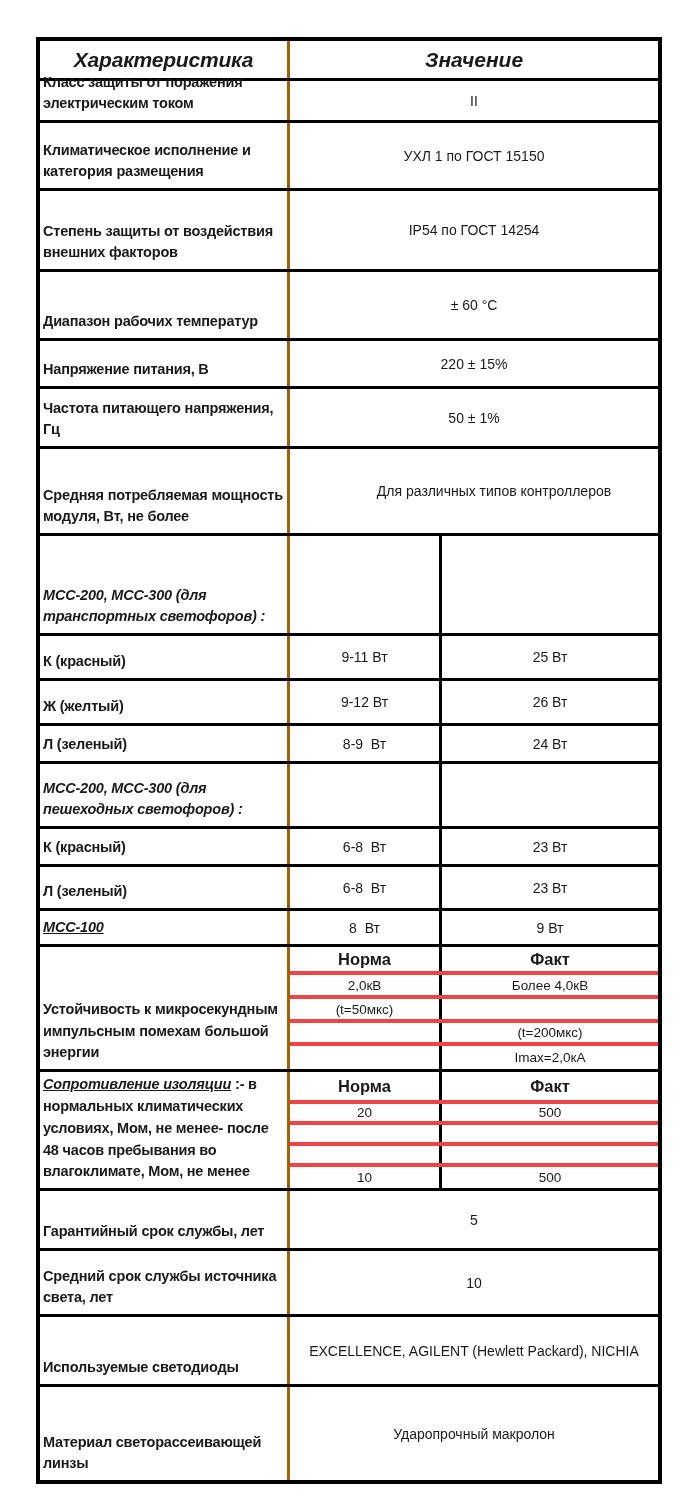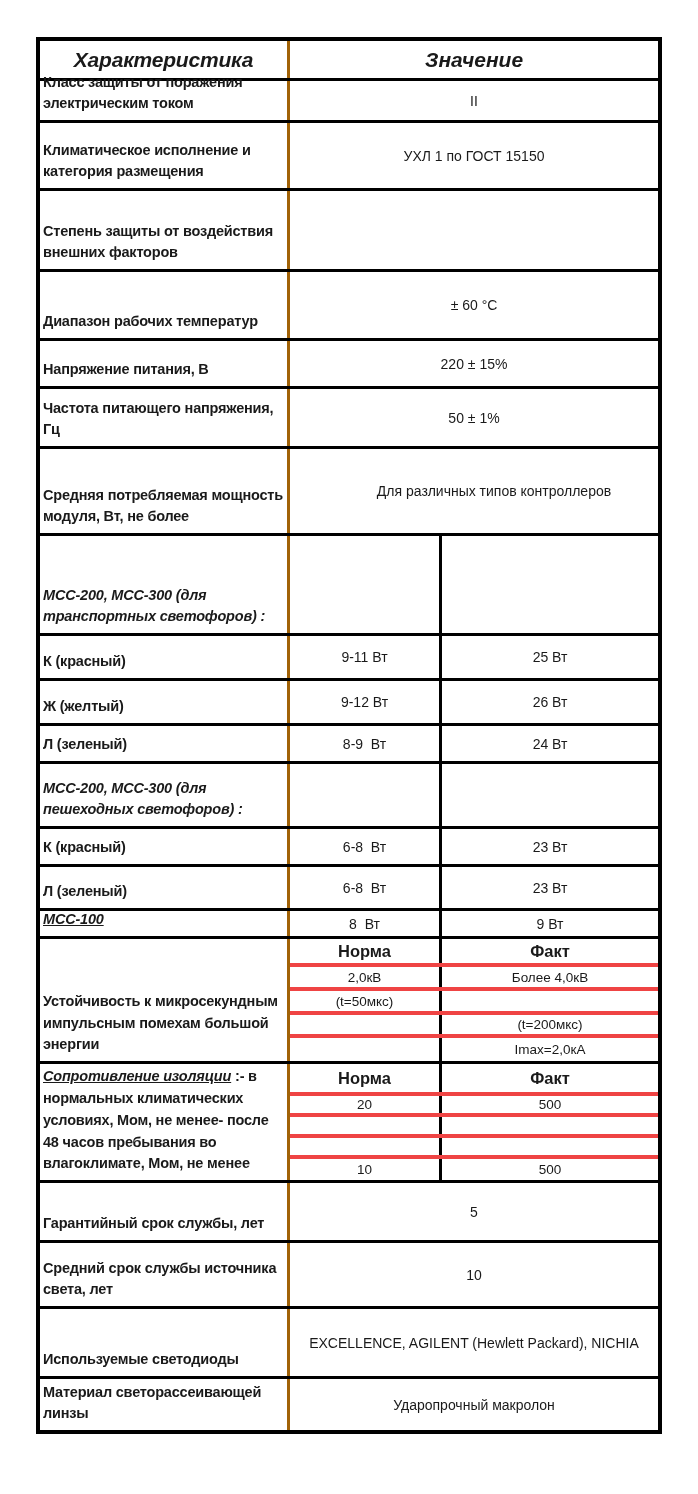--- a/index.html
+++ b/index.html
@@ -66,22 +66,22 @@
   .subrow { display: flex; border-bottom: 4px solid #ef4444; }
   .subrow.last { border-bottom: none; }
   .subrow .val { font-size: 13.5px; padding: 0 4px; }
   .subrow.subhdr .val { font-weight: bold; font-size: 16.5px; }
 
   
   .h42 { height: 42px; } .h68 { height: 68px; } .h81 { height: 81px; }
   .h69 { height: 69px; } .h48 { height: 48px; } .h60 { height: 60px; }
   .h93 { height: 87px; gap: 40px; } .h84 { height: 100px; } .h45 { height: 45px; }
   .h38 { height: 38px; } .h65 { height: 65px; } .h44 { height: 44px; }
-  .h36 { height: 28px; } .h125 { height: 125px; } .h119 { height: 119px; }
-  .h66 { height: 66px; } .h70 { height: 70px; } .h72 { height: 51px; }
+  .h36 { height: 36px; } .h125 { height: 125px; } .h119 { height: 119px; }
+  .h66 { height: 66px; } .h70 { height: 70px; } .h72 { height: 93px; }
   .sh28 { height: 28px; } .sh24 { height: 24px; } .sh23 { height: 23px; }
   .sh32 { height: 32px; } .sh21 { height: 21px; }
 </style>
 </head>
 <body>
 
 <div class="spec-table">
 
   <div class="row hdr">
     <div class="lbl">Характеристика</div>
@@ -93,20 +93,21 @@
     <div class="val">II</div>
   </div>
 
   <div class="row h68">
     <div class="lbl">Климатическое исполнение и категория размещения</div>
     <div class="val">УХЛ 1 по ГОСТ 15150</div>
   </div>
 
   <div class="row h81">
     <div class="lbl">Степень защиты от воздействия внешних факторов</div>
+    <div class="val">IP54 по ГОСТ 14254</div>
   </div>
 
   <div class="row h69">
     <div class="lbl">Диапазон рабочих температур</div>
     <div class="val">± 60 °C</div>
   </div>
 
   <div class="row h48">
     <div class="lbl">Напряжение питания, В</div>
     <div class="val">220 ± 15%</div>

